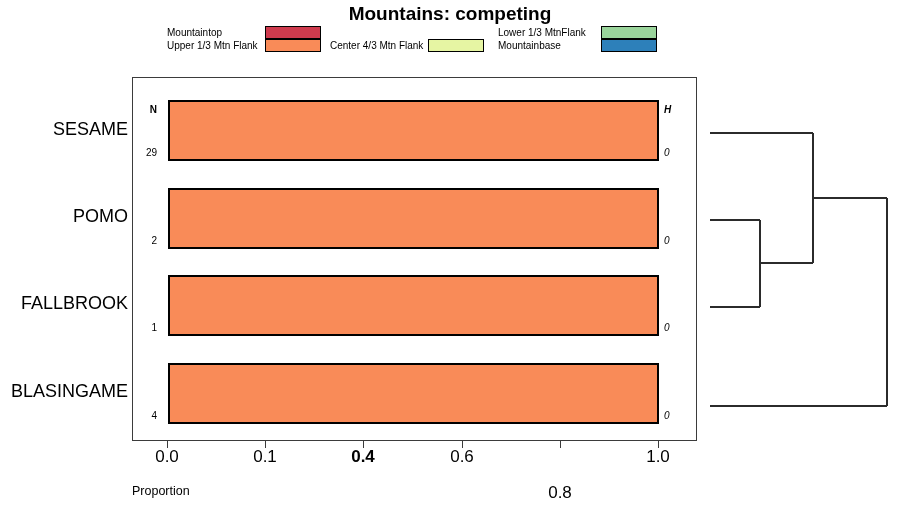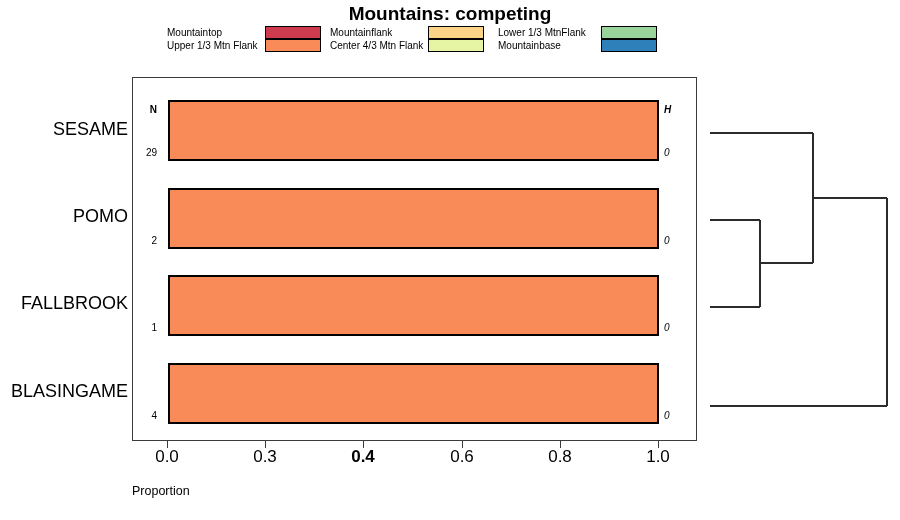--- a/index.html
+++ b/index.html
@@ -200,24 +200,20 @@
       <span class="legend-label">Mountaintop</span>
       <span class="legend-swatch" style="background: rgb(207, 59, 78);"></span>
     </div>
     <div class="legend-row legend-row-1">
       <span class="legend-label">Upper 1/3 Mtn Flank</span>
       <span class="legend-swatch" style="background: rgb(249, 139, 88);"></span>
     </div>
   </div>
 
   <div class="legend-col legend-col-1">
-    <div class="legend-row legend-row-0">
-      <span class="legend-label">Mountainflank</span>
-      <span class="legend-swatch" style="background: rgb(251, 212, 135);"></span>
-    </div>
     <div class="legend-row legend-row-1">
       <span class="legend-label">Center 4/3 Mtn Flank</span>
       <span class="legend-swatch" style="background: rgb(230, 245, 163);"></span>
     </div>
   </div>
 
   <div class="legend-col legend-col-2">
     <div class="legend-row legend-row-0">
       <span class="legend-label">Lower 1/3 MtnFlank</span>
       <span class="legend-swatch" style="background: rgb(154, 212, 155);"></span>
@@ -269,24 +265,24 @@
 
 <div id="x-axis">
   <div class="xtick" style="left:35px;"></div>
   <div class="xtick" style="left:133px;"></div>
   <div class="xtick" style="left:231px;"></div>
   <div class="xtick" style="left:330px;"></div>
   <div class="xtick" style="left:428px;"></div>
   <div class="xtick" style="left:526px;"></div>
 
   <div class="xtick-label" style="left:35px;">0.0</div>
-  <div class="xtick-label" style="left:133px;">0.3</div>
+  <div class="xtick-label" style="left:133px;">0.1</div>
   <div class="xtick-label" style="left:231px;font-weight:bold;">0.4</div>
   <div class="xtick-label" style="left:330px;">0.6</div>
-  <div class="xtick-label" style="left:428px;">0.8</div>
+  <div class="xtick-label" style="left:428px;margin-top:36px;">0.8</div>
   <div class="xtick-label" style="left:526px;">1.0</div>
 </div>
 
 <div id="x-axis-title">Proportion</div>
 
 <div id="dendrogram">
   <svg width="200" height="364" viewBox="0 0 200 364">
     <g fill="none" stroke="#2b2b2b" stroke-width="1.4" shape-rendering="crispEdges">
 
       <path d="M10,56 L113,56"></path>

